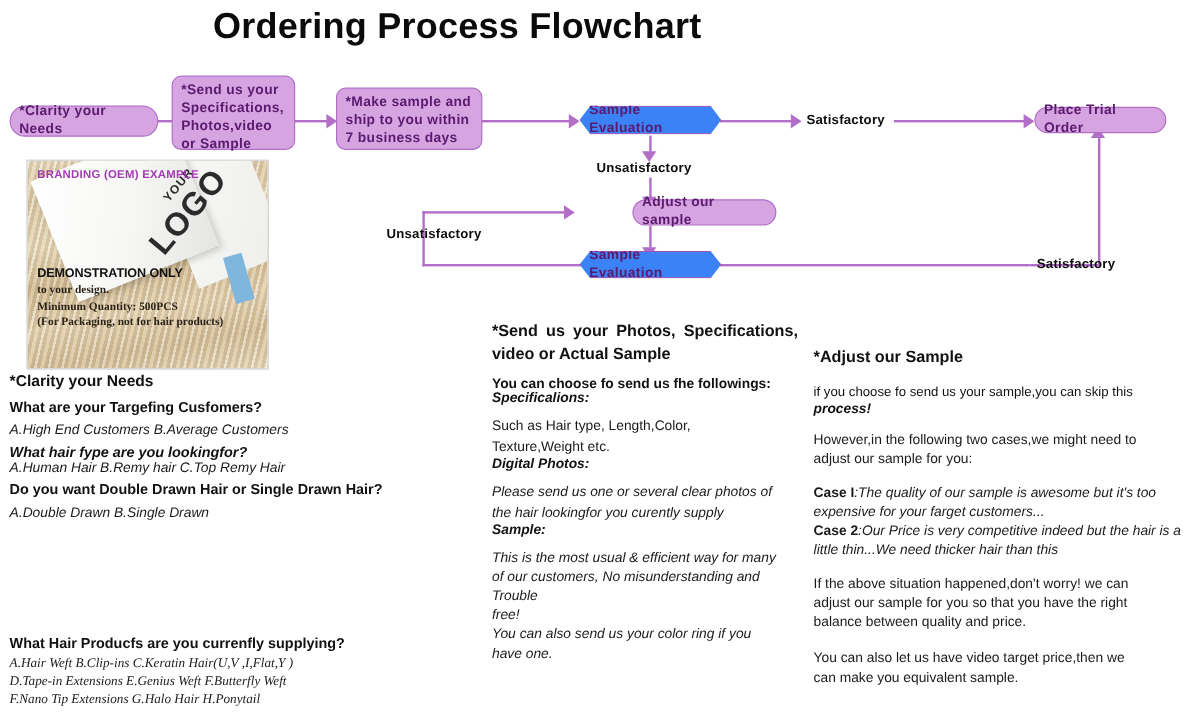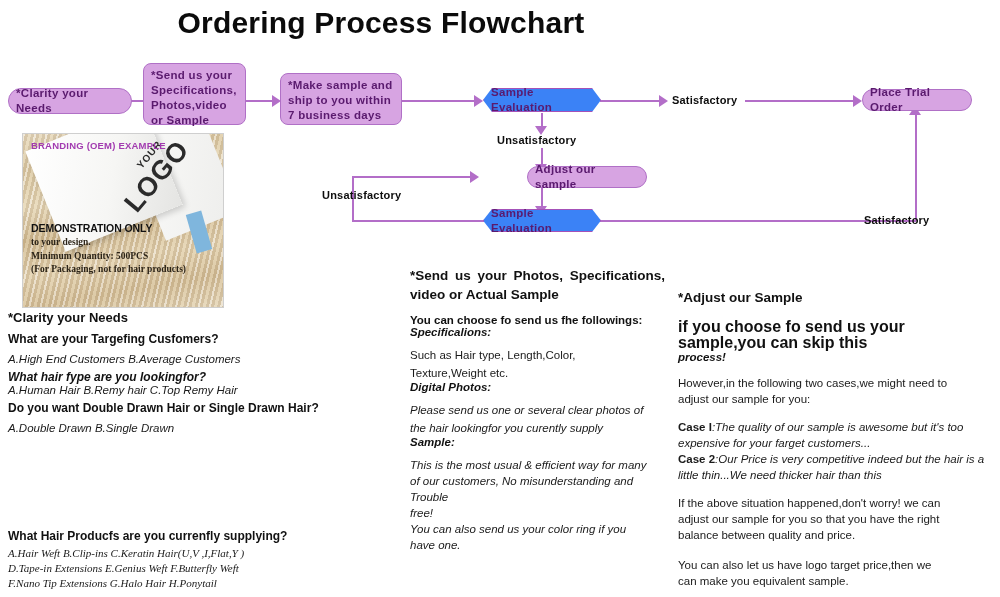--- a/index.html
+++ b/index.html
@@ -137,21 +137,21 @@
   #colMid .mh{font-size:13.5px;font-weight:bold;line-height:19px;color:#111;
     text-align:justify;font-family:"Liberation Sans",sans-serif;}
   #colMid .lead{font-size:11.5px;font-weight:bold;margin-top:10px;color:#111;
     font-family:"Liberation Sans",sans-serif;}
   #colMid .sub{font-size:11.5px;font-weight:bold;font-style:italic;color:#111;
     font-family:"Liberation Sans",sans-serif;margin-bottom:9px;}
   #colMid .para{margin-bottom:2px;}
 
   #colRight{left:678px;top:290px;width:318px;}
   #colRight .mh{font-size:13.5px;font-weight:bold;color:#111;font-family:"Liberation Sans",sans-serif;}
-  #colRight .lead{font-size:16px;font-weight:bold;line-height:16px;color:#111;
+  #colRight .lead{font-size:11px;font-weight:normal;line-height:16px;color:#111;
     font-family:"Liberation Sans",sans-serif;}
   #colRight .leadi{font-size:11.5px;font-weight:bold;font-style:italic;color:#111;
     font-family:"Liberation Sans",sans-serif;}
   #colRight .case{font-size:11.5px;line-height:16px;color:#1a1a1a;
     font-family:"Liberation Sans",sans-serif;}
   #colRight .case b{font-weight:bold;font-style:normal;}
   #colRight .case i{font-style:italic;}
   .mt12{margin-top:12px;}
   .mt14{margin-top:14px;}
   .just{text-align:justify;}
@@ -289,17 +289,17 @@
     <div class="mh">*Adjust our Sample</div>
     <div class="lead mt14">if you choose fo send us your sample,you can skip this</div>
     <div class="leadi">process!</div>
     <div class="body mt12">However,in the following two cases,we might need to</div>
     <div class="body">adjust our sample for you:</div>
     <div class="case mt12"><b>Case I</b><i>:The quality of our sample is awesome but it's too expensive for your farget customers...</i></div>
     <div class="case"><b>Case 2</b><i>:Our Price is very competitive indeed but the hair is a little thin...We need thicker hair than this</i></div>
     <div class="body mt12 just">If  the  above  situation  happened,don't worry! we  can</div>
     <div class="body">adjust our sample for you so that you have the right</div>
     <div class="body">balance between quality and price.</div>
-    <div class="body mt14">You can also let us have logo target price,then we</div>
+    <div class="body mt14">You can also let us have video target price,then we</div>
     <div class="body">can make you equivalent sample.</div>
   </div>
 
 </div>
 
 </body></html>

